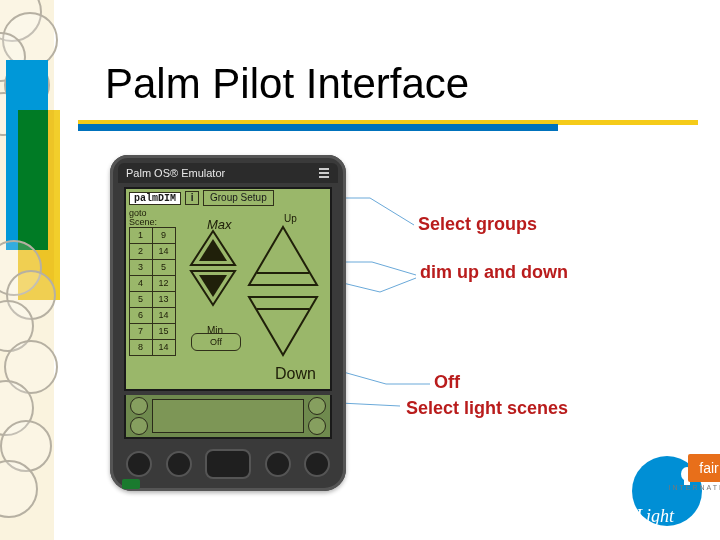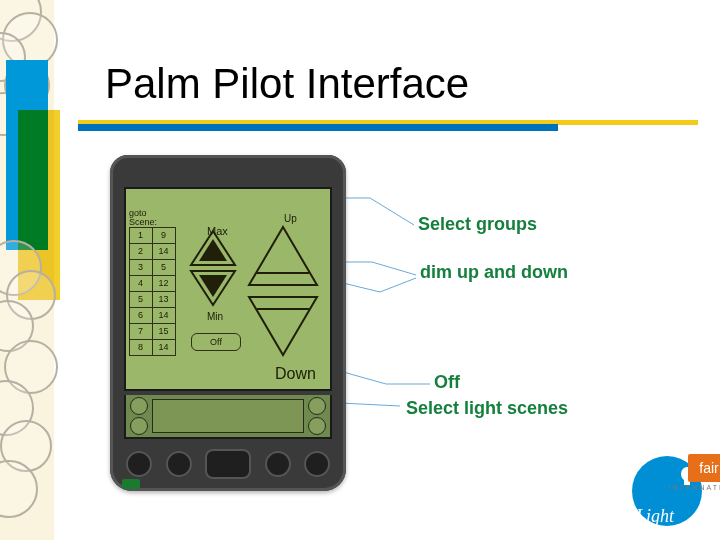--- a/index.html
+++ b/index.html
@@ -86,23 +86,23 @@
   .app-title { background:#fff; border:1px solid #30301a; padding:0 4px; font-weight:bold; font-family:"Courier New",monospace; }
   .info-btn { width:14px; height:14px; border:1px solid #30301a; text-align:center; line-height:12px; font-weight:bold; background:#9ab76a; }
   .group-setup-btn { border:1px solid #30301a; padding:0 6px; line-height:14px; background:#9ab76a; }
   .screen-body { position:absolute; left:3px; top:20px; right:3px; bottom:3px; font-size:9px; color:#20200a; }
   .goto-label { position:absolute; left:0; top:0; font-size:9px; line-height:9px; }
   .scene-grid {
     position:absolute; left:0; top:18px; width:46px;
     display:grid; grid-template-columns:1fr 1fr; grid-auto-rows:16px;
   }
   .scene-cell { border:1px solid #30301a; text-align:center; line-height:14px; font-size:9px; margin:-0.5px; }
-  .max-label { position:absolute; left:78px; top:16px; font-size:11px; }
+  .max-label { position:absolute; left:78px; top:8px; font-size:13px;font-style:italic; }
   .up-label  { position:absolute; left:155px; top:4px; font-size:10px; }
-  .min-label { position:absolute; left:78px; top:102px; font-size:10px; }
+  .min-label { position:absolute; left:78px; top:116px; font-size:10px; }
   .down-label{ position:absolute; left:146px; top:156px; font-size:16px; }
   .tri-a { position:absolute; left:60px; top:20px; }
   .tri-b { position:absolute; left:118px; top:16px; }
   .tri-c { position:absolute; left:60px; top:60px; }
   .tri-d { position:absolute; left:118px; top:86px; }
   .off-btn {
     position:absolute; left:62px; top:124px; width:50px; height:18px;
     border:1px solid #30301a; border-radius:6px; text-align:center; line-height:16px; font-size:9px;
     background:#9ab76a;
   }
@@ -120,21 +120,21 @@
   }
   .hw-btn { width:26px; height:26px; border-radius:50%; background:#1f1f1f; border:2px solid #555; }
   .hw-center { width:46px; height:30px; background:#1f1f1f; border-radius:8px; border:2px solid #555; }
   .green-tab { position:absolute; left:12px; bottom:2px; width:18px; height:10px; background:#1a7a2e; border-radius:2px; }
 
   .annotation {
     position:absolute;
     font-family: Arial, sans-serif;
     font-weight: bold;
     font-size: 18px;
-    color:#15803d;
+    color:#b91c1c;
   }
   .conn-svg { position:absolute; left:0; top:0; width:720px; height:540px; pointer-events:none; }
 
   .logo {
     position:absolute; right:18px; bottom:14px;
   }
   .logo-circle { width:70px; height:70px; border-radius:50%; background:#008fd5; position:relative; }
   .logo-square { position:absolute; right:-28px; top:-2px; width:42px; height:28px; background:#e86f1a; color:#fff; font-size:14px; text-align:center; line-height:28px; border-radius:2px; }
   .logo-main  { position:absolute; left:4px; top:22px; color:#fff; font-size:18px; font-style:italic; font-family:"Times New Roman",serif;margin-top:28px; }
   .logo-intl  { position:absolute; right:-48px; top:28px; font-size:7px; letter-spacing:2px; color:#777; }
@@ -173,22 +173,37 @@
 
 <svg class="conn-svg">
   <path d="M300 198 L370 198 L414 225" stroke="#6aa9d9" stroke-width="1" fill="none"></path>
   <path d="M302 262 L372 262 L416 275" stroke="#6aa9d9" stroke-width="1" fill="none"></path>
   <path d="M240 258 L380 292 L416 278" stroke="#6aa9d9" stroke-width="1" fill="none"></path>
   <path d="M222 338 L386 384 L430 384" stroke="#6aa9d9" stroke-width="1" fill="none"></path>
   <path d="M136 306 L200 396 L400 406" stroke="#6aa9d9" stroke-width="1" fill="none"></path>
 </svg>
 
 <div class="device">
+  <div class="device-topbar">
+    <span>Palm OS® Emulator</span>
+    <span class="device-topbar-icon">
+      <svg viewBox="0 0 12 12">
+          <rect x="1" y="1" width="10" height="2" fill="#ccc"></rect>
+          <rect x="1" y="5" width="10" height="2" fill="#ccc"></rect>
+          <rect x="1" y="9" width="10" height="2" fill="#ccc"></rect>
+        </svg>
+    </span>
+  </div>
 
   <div class="screen">
+    <div class="app-header">
+      <span class="app-title">palmDIM</span>
+      <span class="info-btn">i</span>
+      <span class="group-setup-btn">Group Setup</span>
+    </div>
     <div class="screen-body">
       <div class="goto-label">
         <span>goto</span><br>
         <span>Scene:</span>
       </div>
       <div class="scene-grid">
         <div class="scene-cell">1</div>
           <div class="scene-cell">9</div>
         <div class="scene-cell">2</div>
           <div class="scene-cell">14</div>

